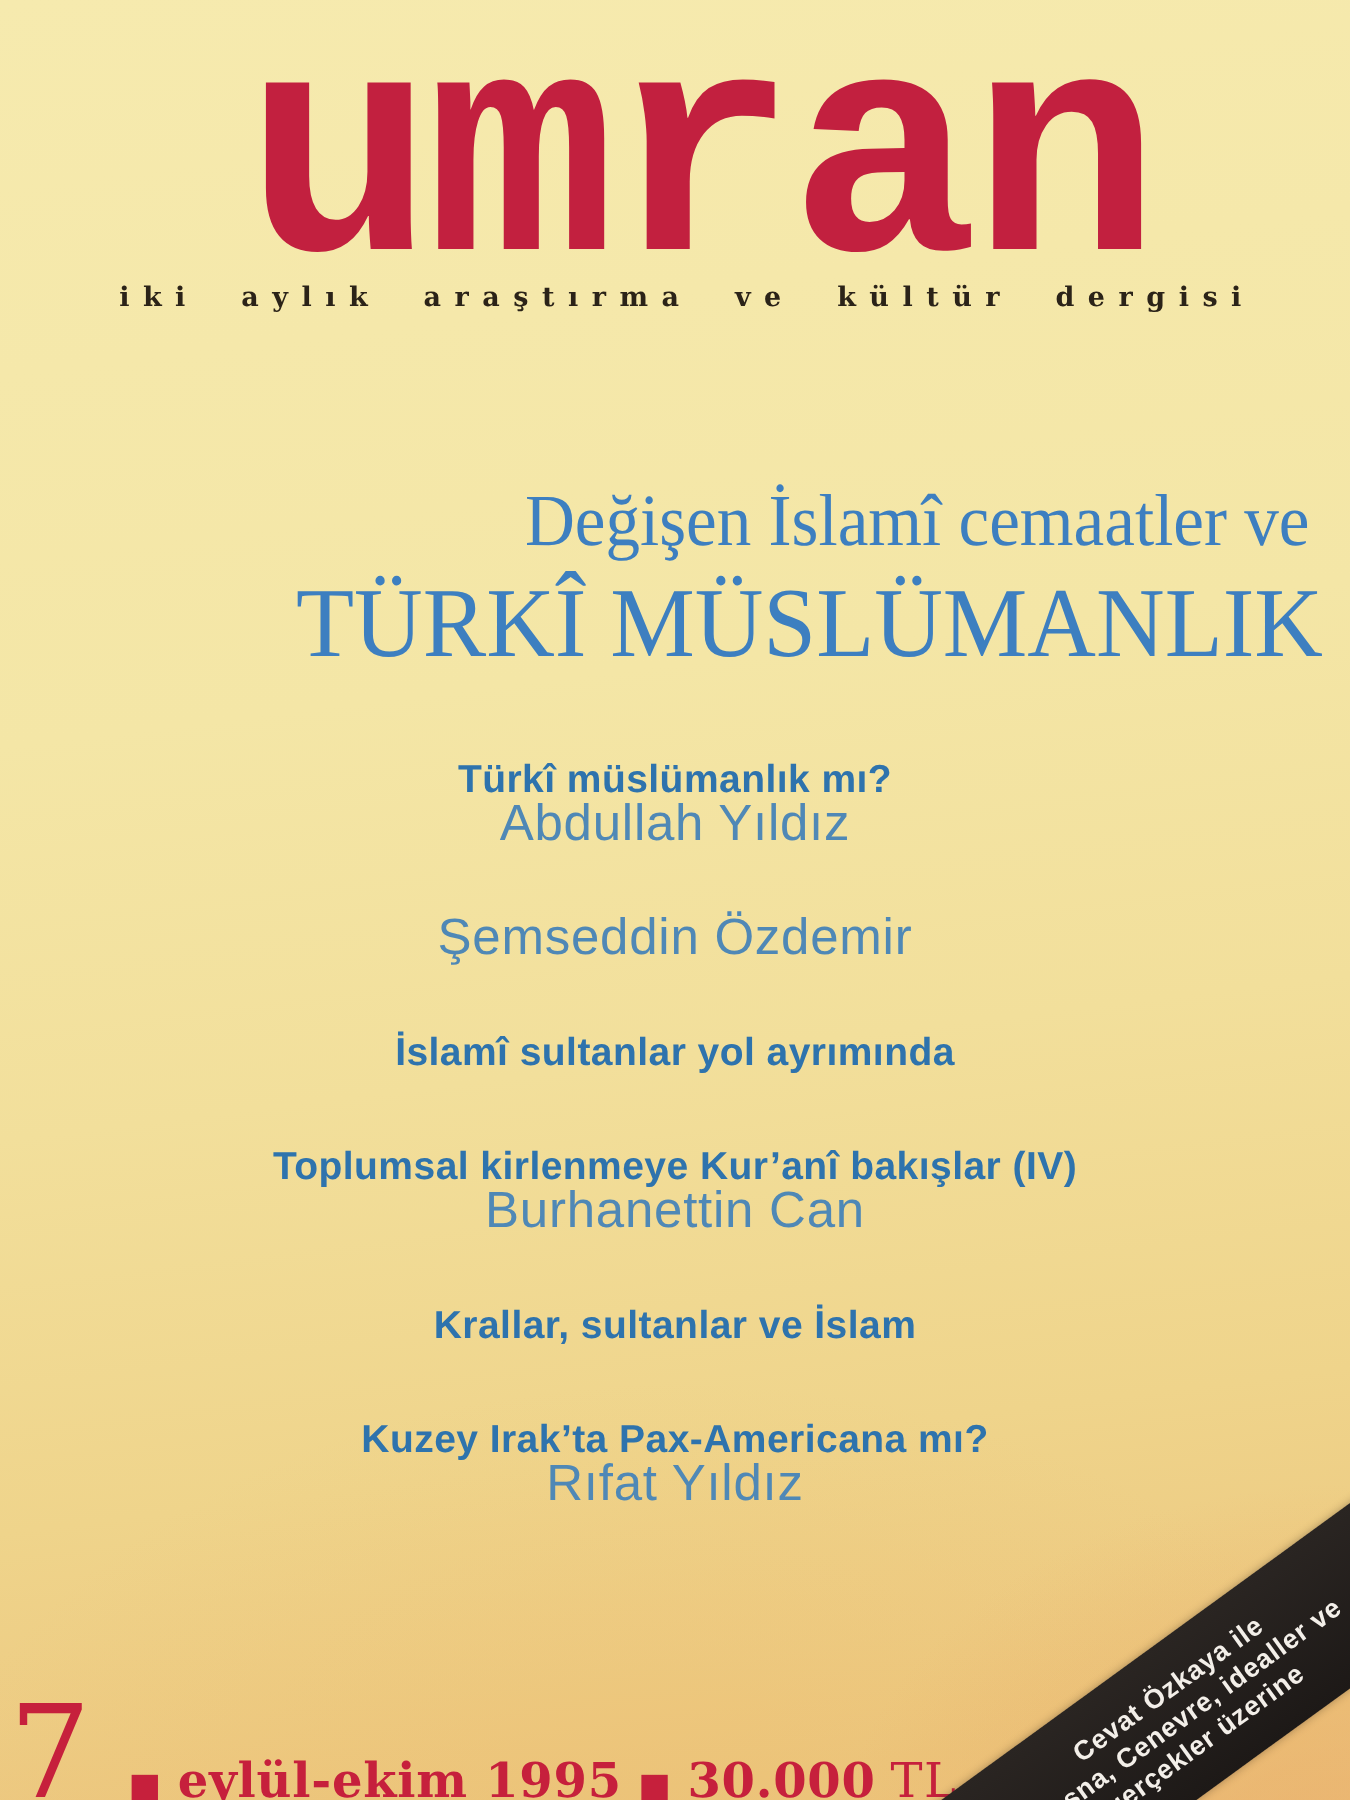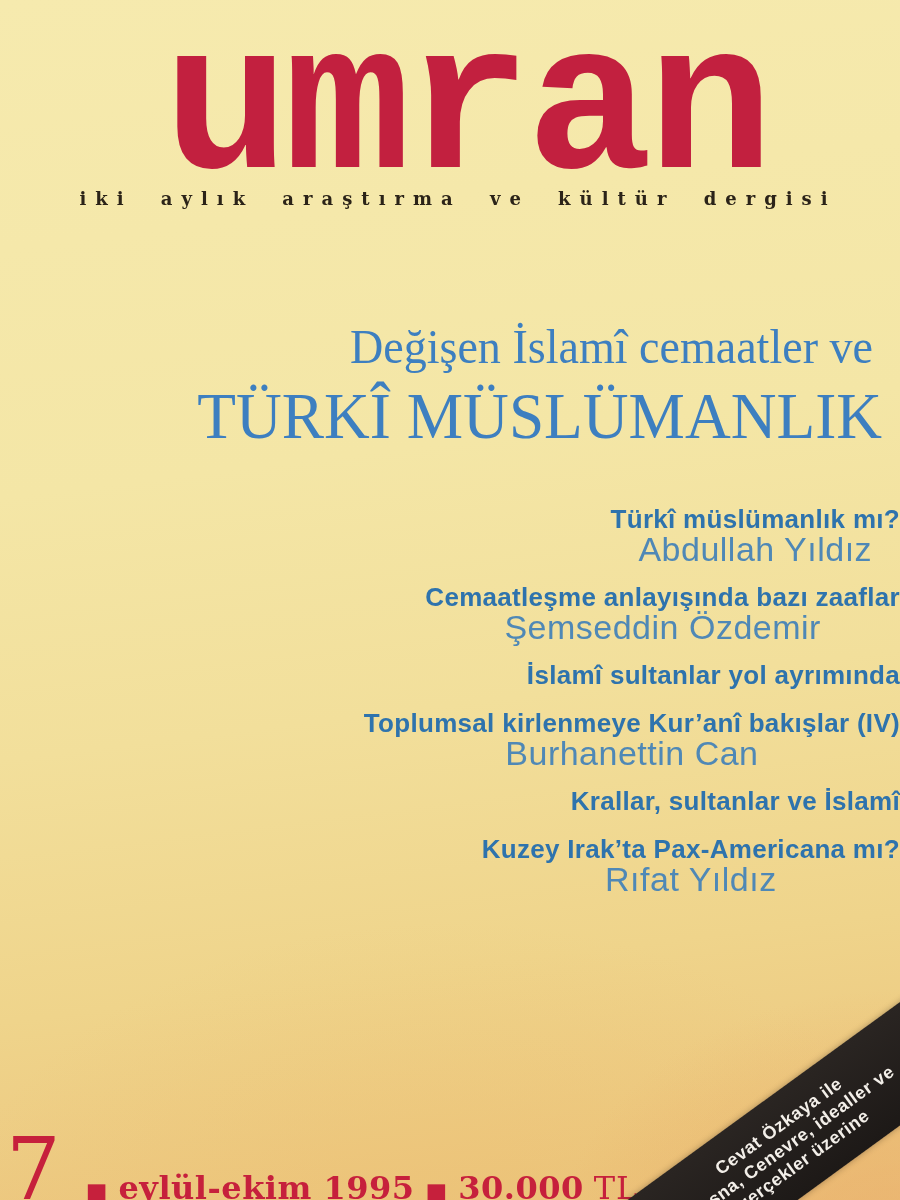--- a/index.html
+++ b/index.html
@@ -36,21 +36,21 @@
     transform:scaleX(.94); transform-origin:center;
   }
   .headline-line2 {
     font-family:"Liberation Serif", serif; font-size:66px; line-height:72px;
     margin-top:4px; letter-spacing:0px; transform:scaleX(.96); transform-origin:center;
   }
 
   
   .articles {
     position:absolute; top:504px; left:0; right:0;
-    display:flex; flex-direction:column; gap:18px; text-align:center;align-items:flex-end;
+    display:flex; flex-direction:column; gap:46px; text-align:center;
   }
   .article { line-height:30px; }
   .article-title { font-size:26px; font-weight:bold; color:#2e73ad; letter-spacing:.3px; }
   .article-author { font-size:34px; color:#4f88b6; letter-spacing:.5px; }
 
   
   .footer {
     position:absolute; left:6px; bottom:-12px;
     display:flex; align-items:baseline; white-space:nowrap;
     color:#c6203c; font-family:"DejaVu Serif", serif;
@@ -83,32 +83,31 @@
     <div class="headline-line1">Değişen İslamî cemaatler ve</div>
     <div class="headline-line2">TÜRKÎ MÜSLÜMANLIK</div>
   </div>
 
   <div class="articles">
     <div class="article">
       <div class="article-title">Türkî müslümanlık mı?</div>
       <div class="article-author">Abdullah Yıldız</div>
     </div>
     <div class="article">
-      <div class="article-title">Cemaatleşme anlayışında bazı zaaflar</div>
       <div class="article-author">Şemseddin Özdemir</div>
     </div>
     <div class="article">
       <div class="article-title">İslamî sultanlar yol ayrımında</div>
     </div>
     <div class="article">
       <div class="article-title">Toplumsal kirlenmeye Kur’anî bakışlar (IV)</div>
       <div class="article-author">Burhanettin Can</div>
     </div>
     <div class="article">
-      <div class="article-title">Krallar, sultanlar ve İslamî</div>
+      <div class="article-title">Krallar, sultanlar ve İslam</div>
     </div>
     <div class="article">
       <div class="article-title">Kuzey Irak’ta Pax-Americana mı?</div>
       <div class="article-author">Rıfat Yıldız</div>
     </div>
   </div>
 
   <div class="footer">
     <span class="issue-number">7</span>
     <span class="footer-bullet">■</span>

